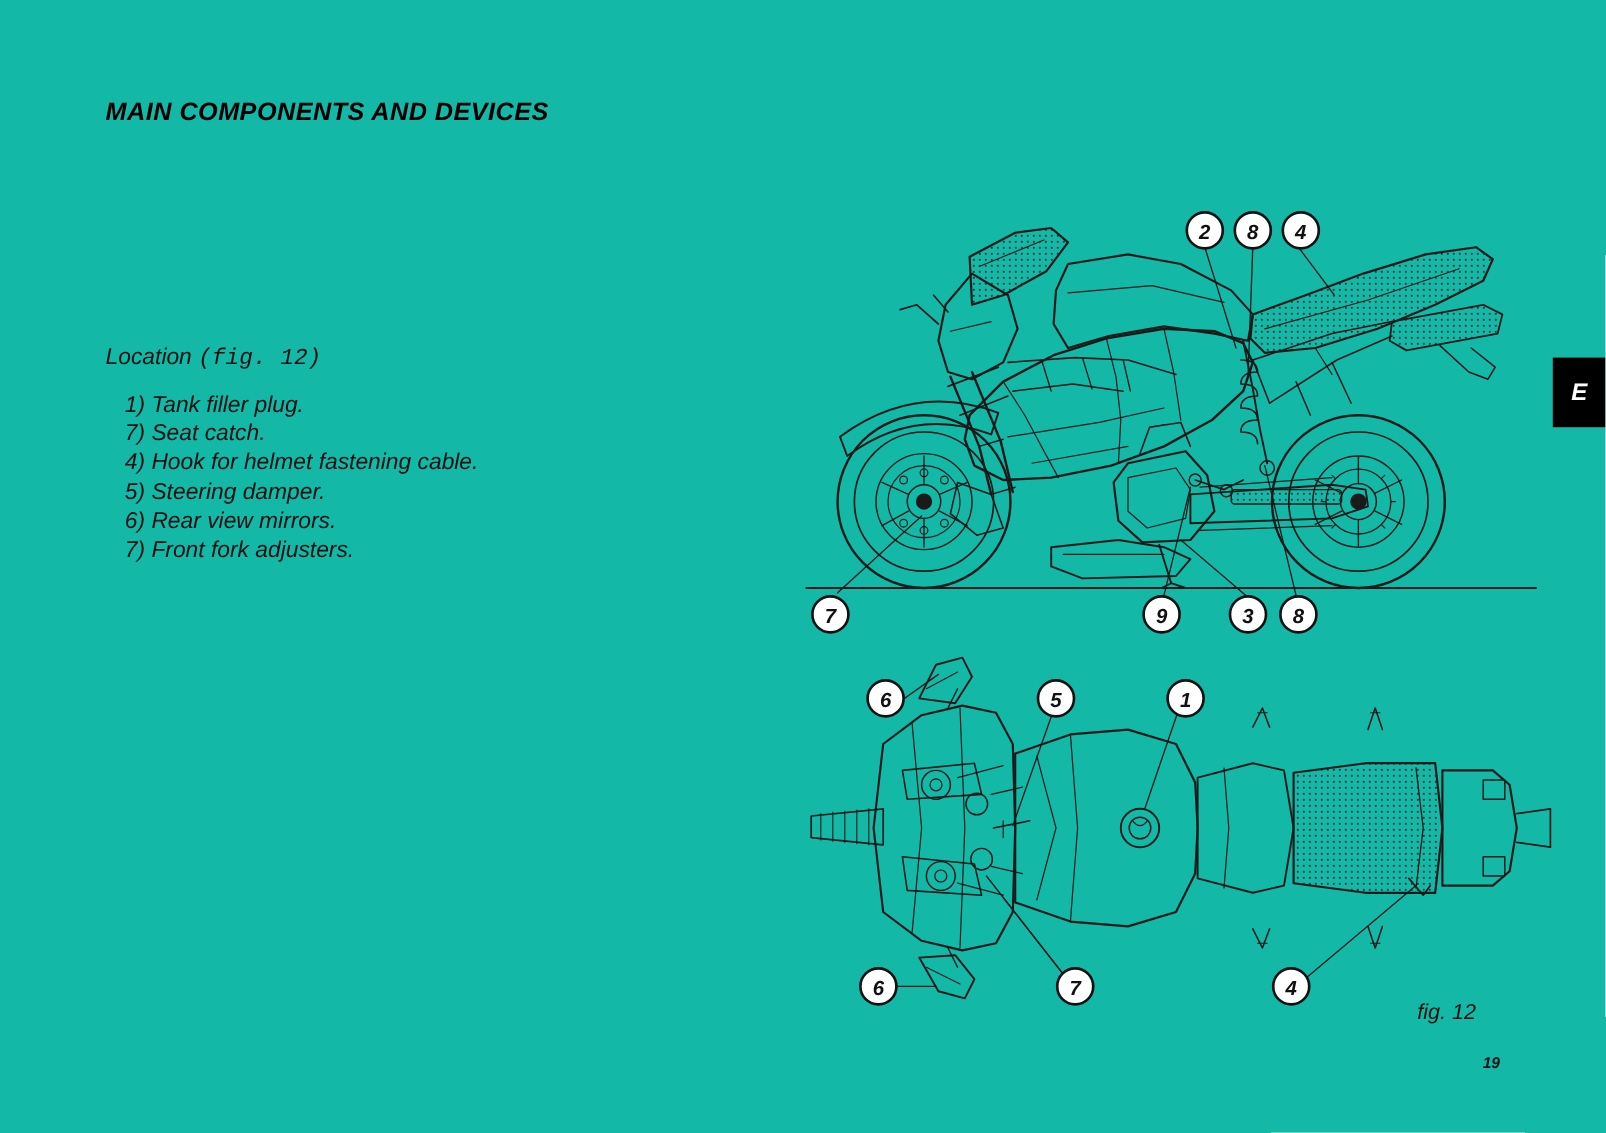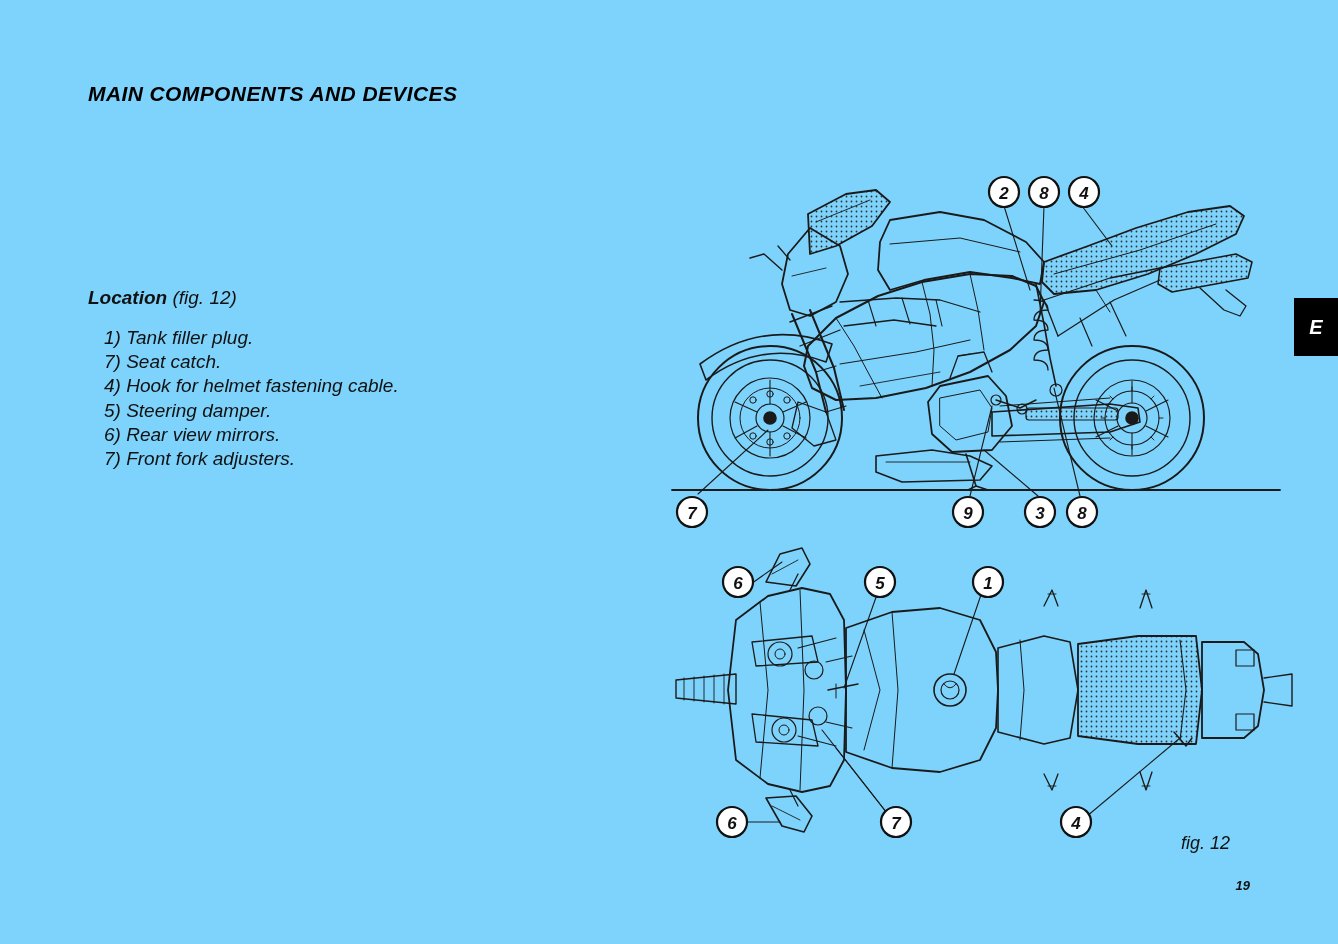--- a/index.html
+++ b/index.html
@@ -9,21 +9,21 @@
   }
   body {
     font-family: "Liberation Sans", sans-serif;
     color: #111111;
   }
   .page {
     position: relative;
     width: 1338px;
     height: 944px;
     overflow: hidden;
-    background: #7dd3fc;
+    background: #14b8a6;
   }
   .page-heading {
     position: absolute;
     left: 88px;
     top: 82px;
     font-size: 21px;
     font-weight: bold;
     font-style: italic;
     letter-spacing: 0.4px;
     color: #000000;
@@ -52,24 +52,25 @@
     top: 286px;
     width: 520px;
   }
   .loc-title {
     font-size: 19px;
     line-height: 24px;
     font-style: italic;
     margin-bottom: 1px;
   }
   .loc-title b {
-    font-weight: bold;
+    font-weight: normal;
   }
   .loc-title .fig-ref {
     font-weight: normal;
+    font-family: Liberation Mono, monospace;
   }
   .loc-list {
     list-style: none;
     margin: 16px;
     padding: 0;
   }
   .loc-list li {
     font-size: 19px;
     line-height: 24.2px;
     font-style: italic;

